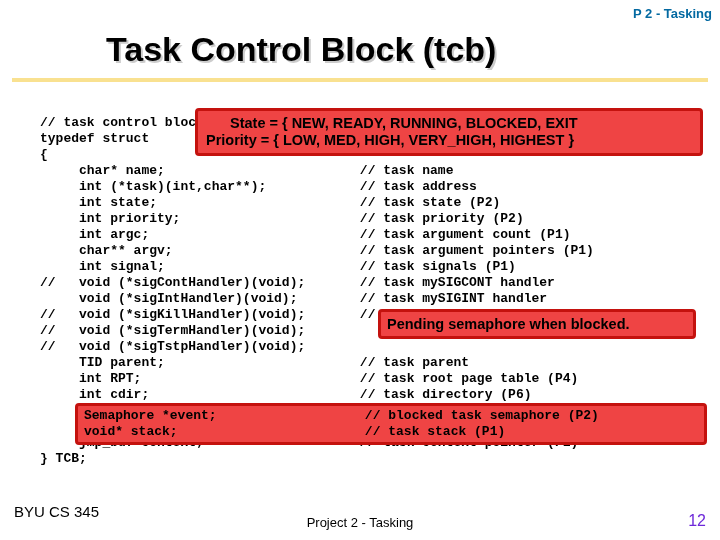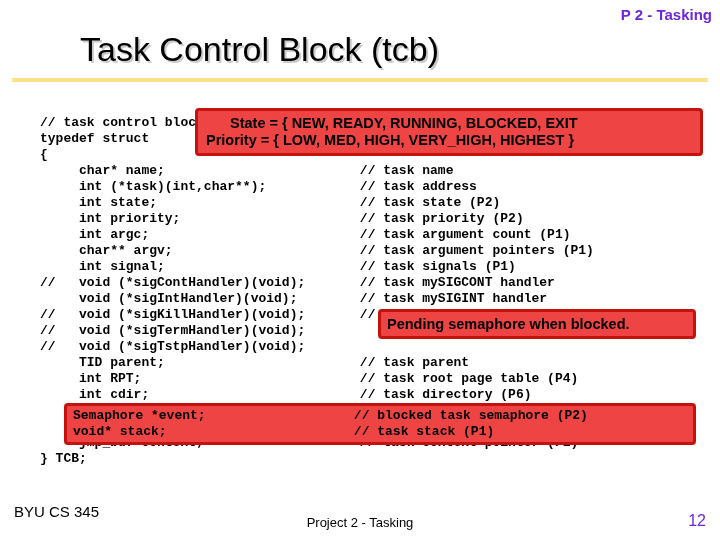--- a/index.html
+++ b/index.html
@@ -13,29 +13,29 @@
     width: 720px;
     height: 540px;
     background: #fff;
     overflow: hidden;
   }
   .header-label {
     position: absolute;
     top: 6px;
     right: 8px;
     font-weight: bold;
-    font-size: 15px;
-    color: #6d28d9;
+    font-size: 13px;
+    color: #0369a1;
   }
   .title {
     position: absolute;
     top: 30px;
-    left: 80px;
+    left: 106px;
     font-size: 34px;
-    font-weight: normal;
+    font-weight: bold;
     color: #000;
     text-shadow: 2px 2px 0 #ccc;
   }
   .title-underline {
     position: absolute;
     top: 78px;
     left: 12px;
     width: 696px;
     height: 4px;
     background: #f9e190;
@@ -77,21 +77,21 @@
     white-space: pre;
   }
   .callout.h-state {
     top: 195px;
     left: 60px;
     width: 632px;
     padding: 2px 6px;
   }
   .callout.h-event {
     top: 403px;
-    left: 64px;
+    left: 75px;
     width: 632px;
     padding: 2px 6px;
   }
   .callout.pending {
     top: 309px;
     left: 378px;
     width: 318px;
     font-size: 14.5px;
     padding: 4px 6px;
   }

